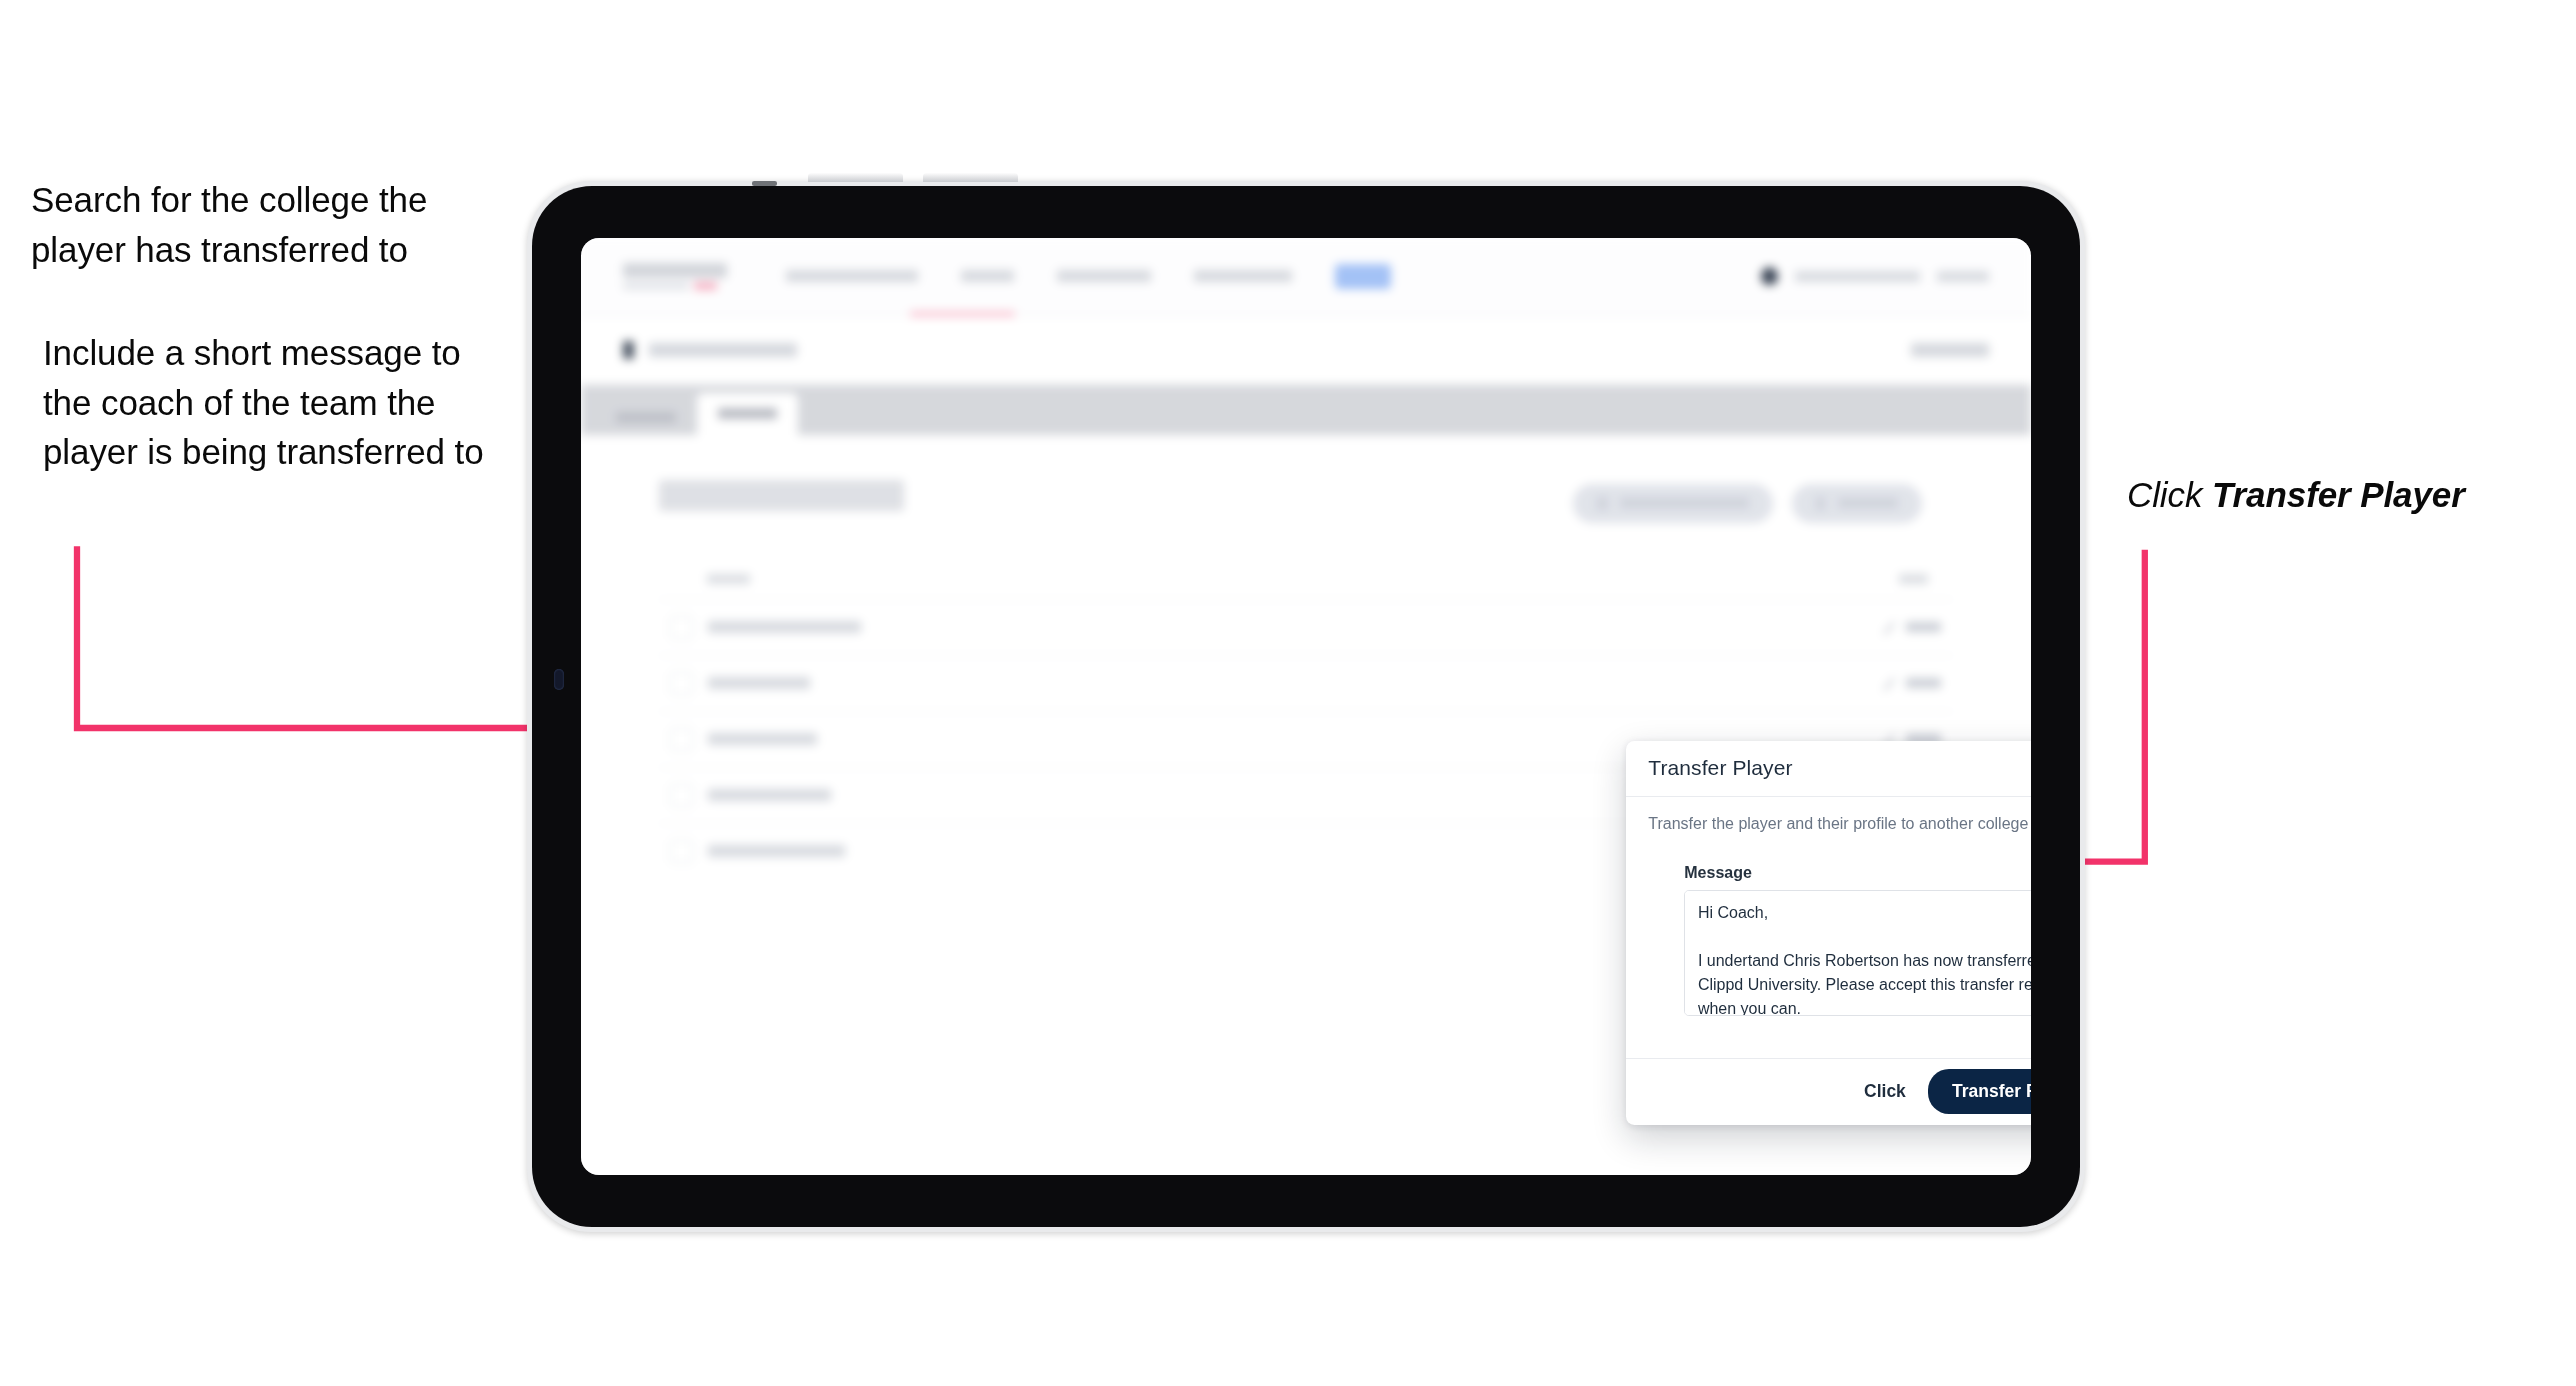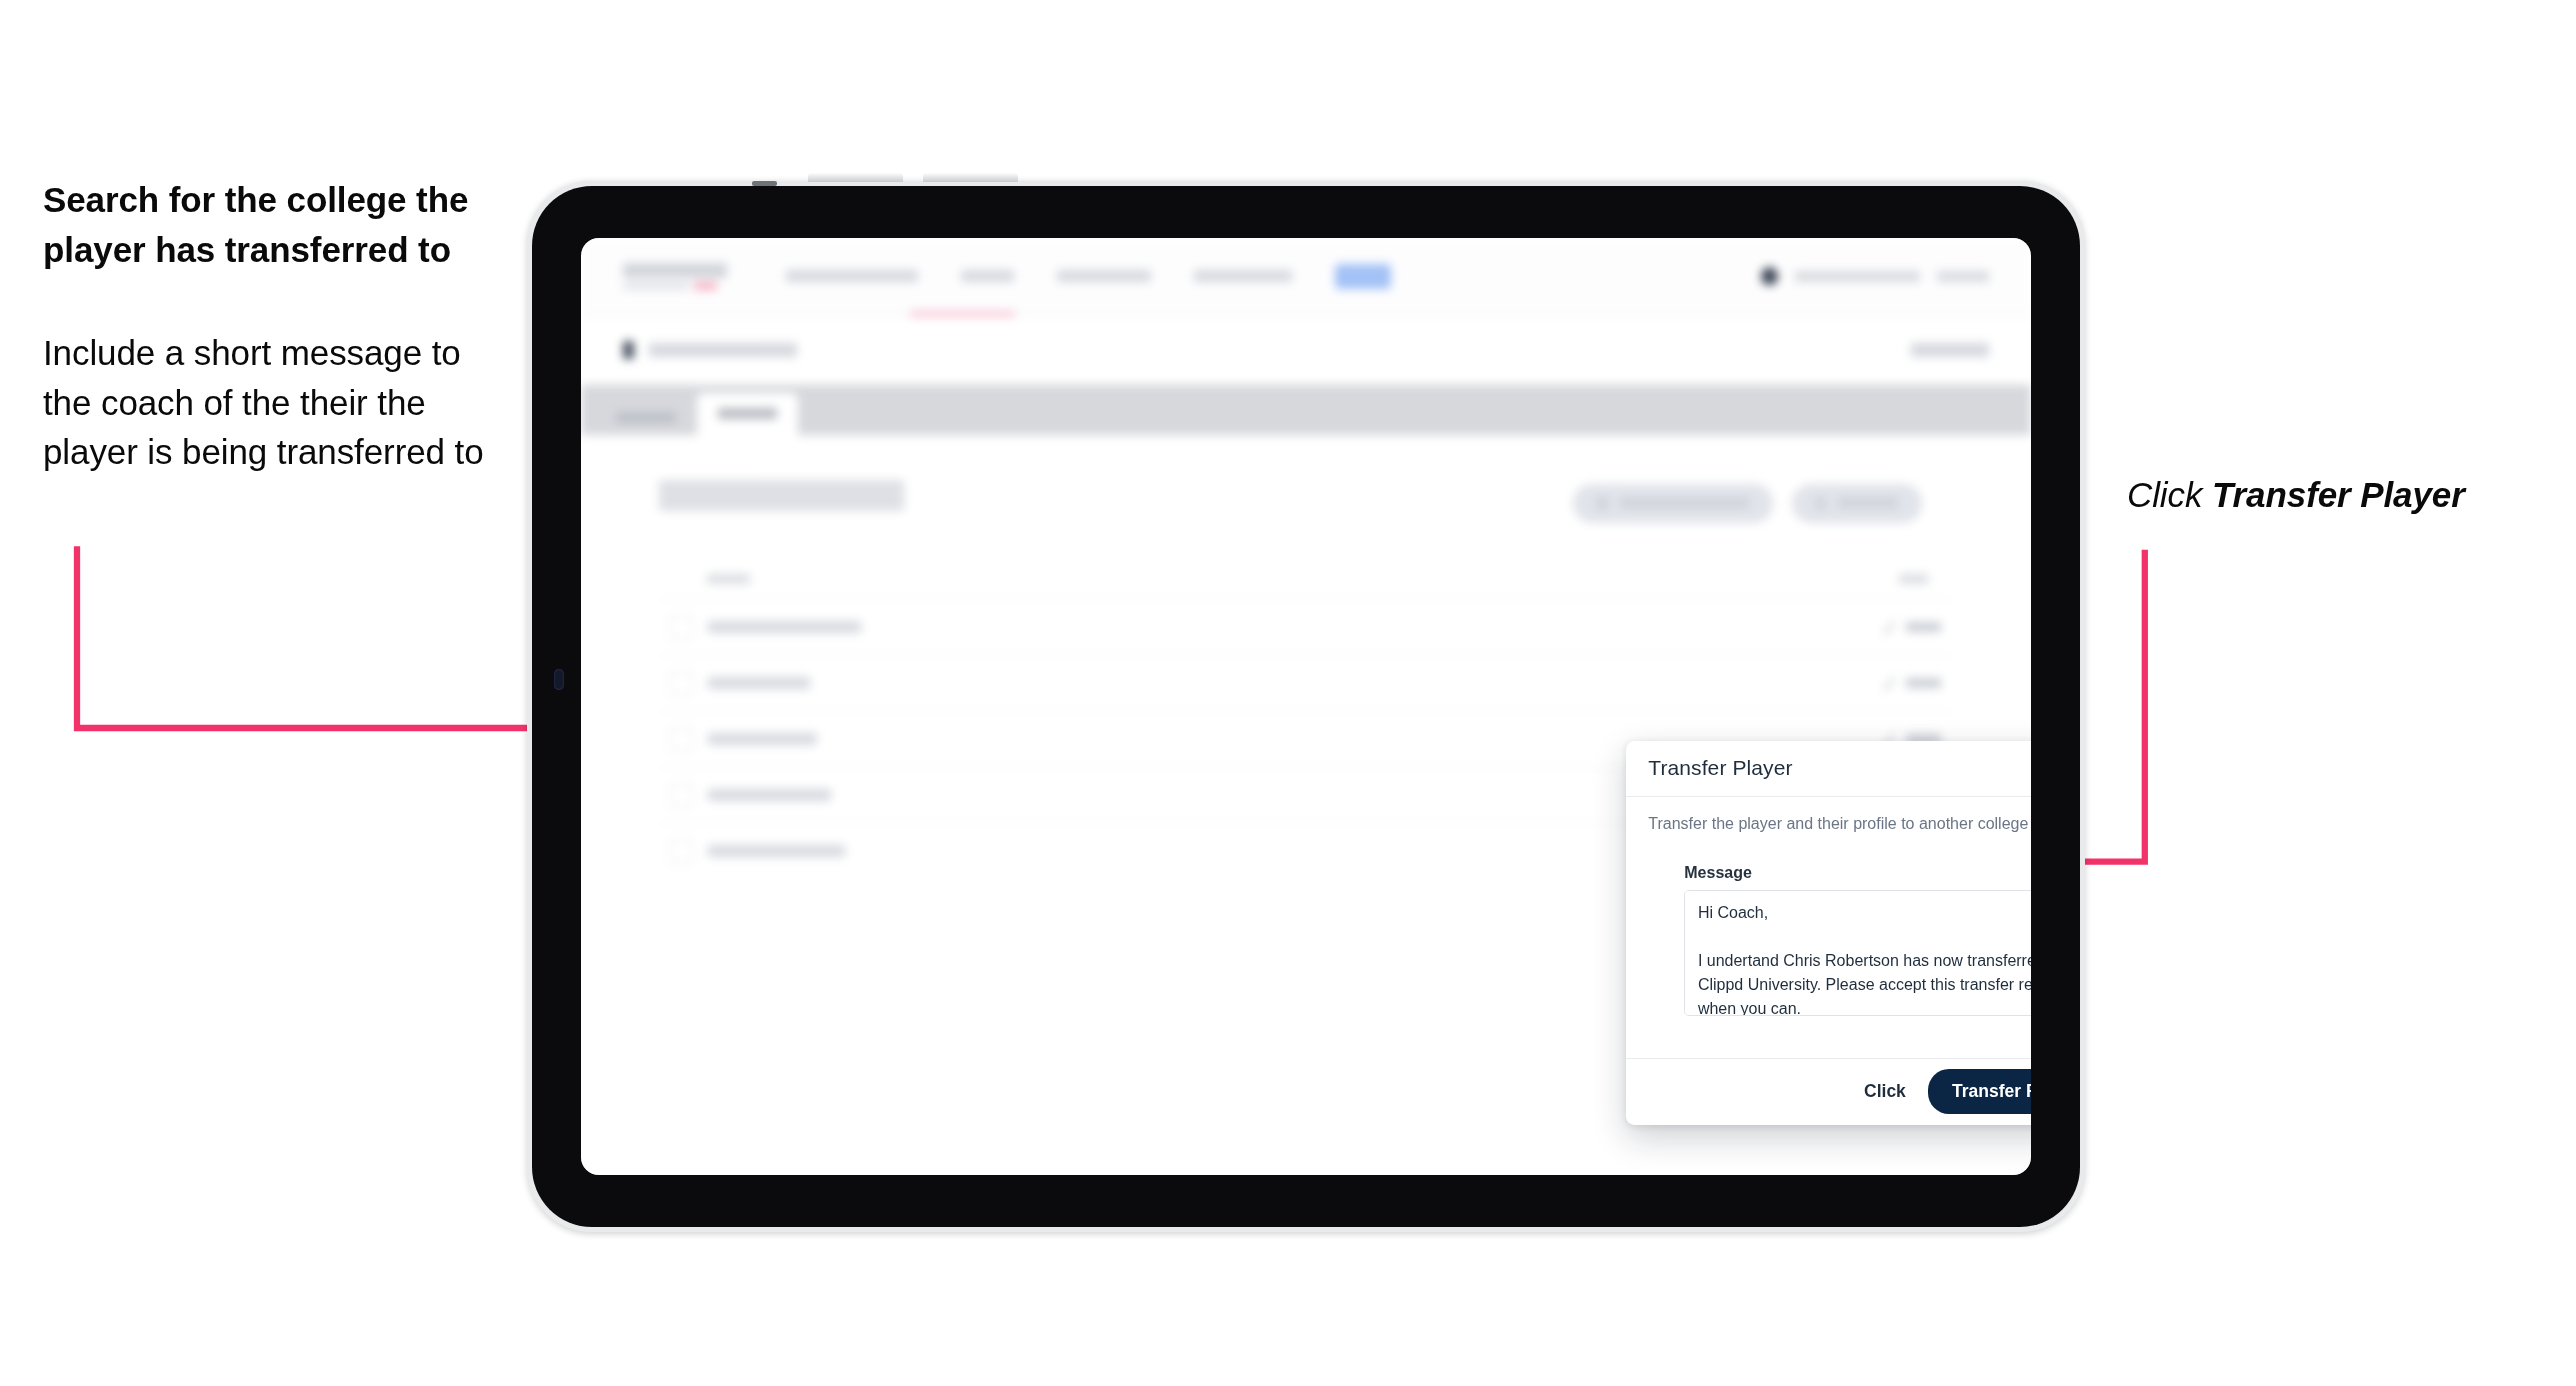--- a/index.html
+++ b/index.html
@@ -8,21 +8,21 @@
     width:2576px;height:1386px;position:relative;overflow:hidden;
     font-family:"Liberation Sans","DejaVu Sans",sans-serif;
     -webkit-font-smoothing:antialiased;
   }
 
   
   .callout{
     position:absolute;color:#0a0a0a;font-size:35px;line-height:1.42;
     font-family:"Liberation Sans",sans-serif;letter-spacing:-0.1px;
   }
-  #callout-left-1{left:43px;top:175px;width:448px;font-weight:bold;}
+  #callout-left-1{left:31px;top:175px;width:448px;}
   #callout-left-2{left:43px;top:328px;width:448px;}
   #callout-right-1{left:2127px;top:470px;width:434px;font-size:35px;white-space:nowrap;font-style:italic;}
   #callout-right-1 b{font-weight:bold;}
 
   
   .arrow-svg{position:absolute;left:0;top:0;width:2576px;height:1386px;pointer-events:none;}
 
   
   #tablet{
     position:absolute;left:527px;top:181px;width:1558px;height:1051px;
@@ -189,21 +189,21 @@
     background:#0b2545;border:none;border-radius:21px;color:#ffffff;font-size:17.5px;
     font-weight:bold;padding:12px 24px;cursor:pointer;
     font-family:"Liberation Sans",sans-serif;
   }
 </style>
 </head>
 <body>
 
 <div class="callout" id="callout-left-1">Search for the college the player has transferred to</div>
 
-<div class="callout" id="callout-left-2">Include a short message to the coach of the their the player is being transferred to</div>
+<div class="callout" id="callout-left-2">Include a short message to the coach of the team the player is being transferred to</div>
 
 <div class="callout" id="callout-right-1"><span>Click </span><b>Transfer Player</b></div>
 
 <svg class="arrow-svg" viewBox="0 0 3680 1980">
   <g fill="none" stroke="#F2336A" stroke-width="9" stroke-linecap="square">
 
     <path d="M110,785 L110,1040 L1452,1040"></path>
     <path d="M1405,1008 L1470,1040 L1405,1072" stroke-linecap="round"></path>
 
     <path d="M3064,790 L3064,1231 L2293,1231"></path>

